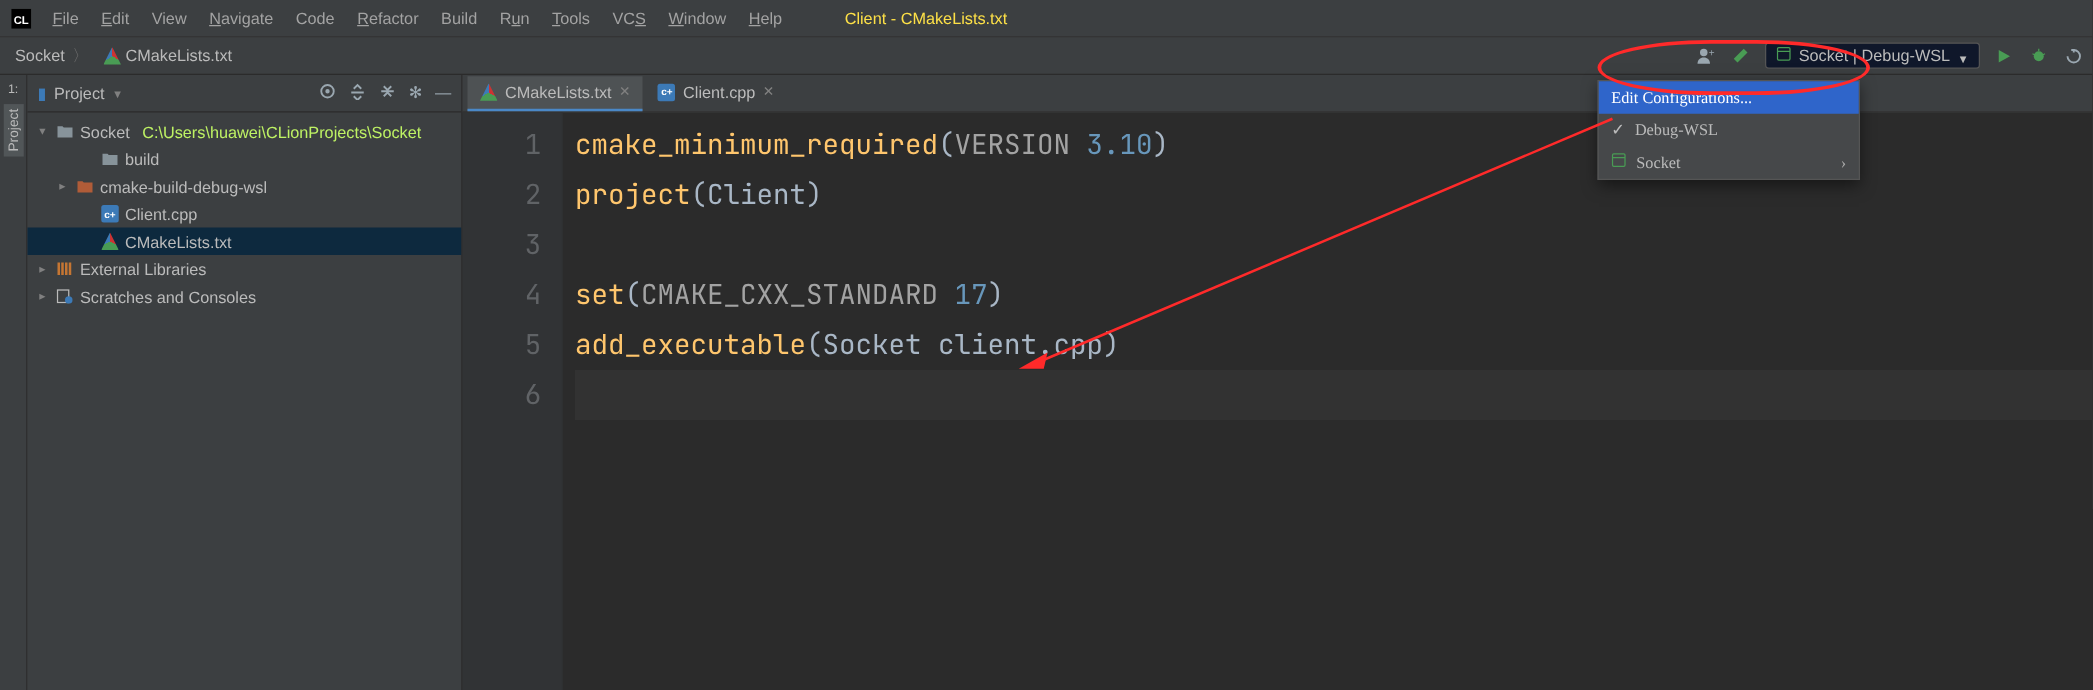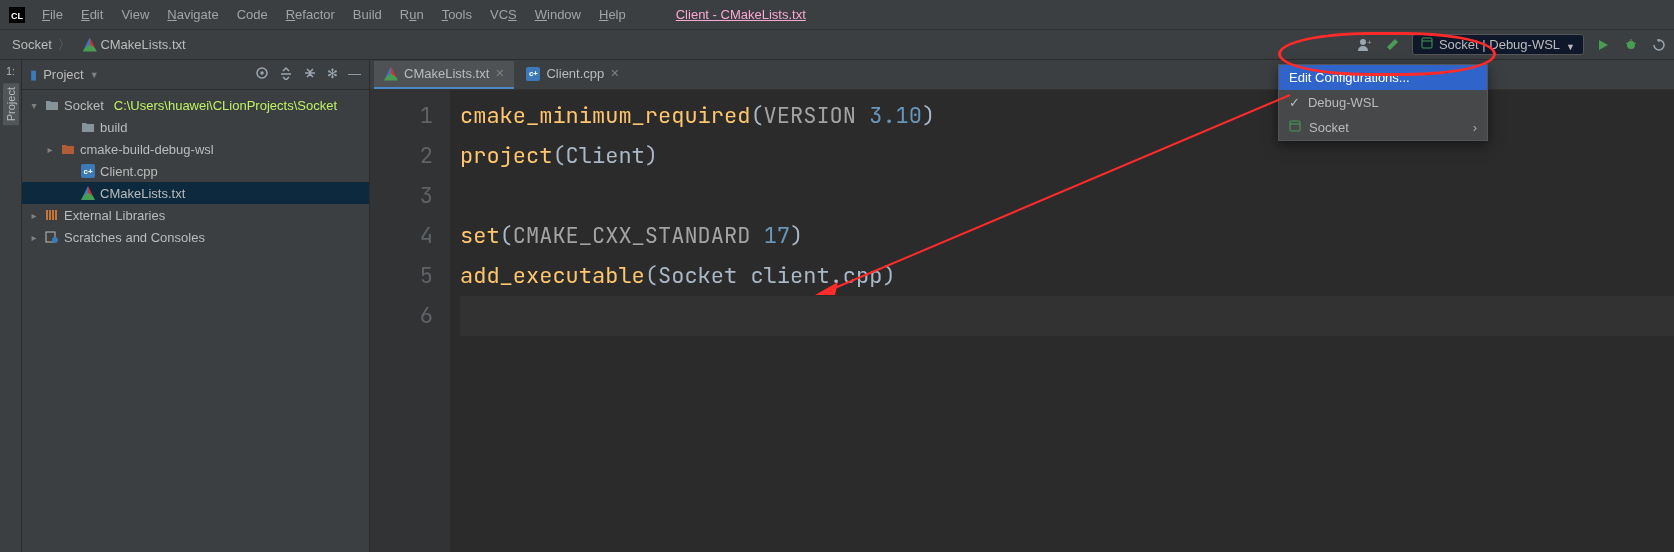--- a/index.html
+++ b/index.html
@@ -27,22 +27,21 @@
   display: flex; align-items: center; justify-content: center;
 }
 .menubar .menu-item {
   padding: 4px 8px;
   color: #a3a3a3;
   cursor: pointer;
 }
 .menubar .mnemonic { text-decoration: underline; }
 .menubar .win-title {
   margin-left: 40px;
-  color: #f9a8d4;
-  text-decoration: underline;
+  color: #fde047;
 }
 .navbar {
   display: flex;
   align-items: center;
   height: 30px;
   padding: 0 6px;
   background: #3c3f41;
   border-bottom: 1px solid #2b2b2b;
 }
 .navbar .crumb {
@@ -189,20 +188,21 @@
   border: 1px solid #555;
   box-shadow: 0 4px 12px rgba(0,0,0,0.5);
   z-index: 100;
 }
 .dropdown-popup .item {
   display: flex; align-items: center;
   padding: 5px 10px;
   gap: 8px;
   color: #bbbbbb;
   cursor: pointer;
+  font-family: Liberation Serif, serif;
 }
 .dropdown-popup .item.highlight {
   background: #2f65ca;
   color: #ffffff;
 }
 .dropdown-popup .item.header {
   color: #808080;
   font-size: 12px;
   cursor: default;
 }

